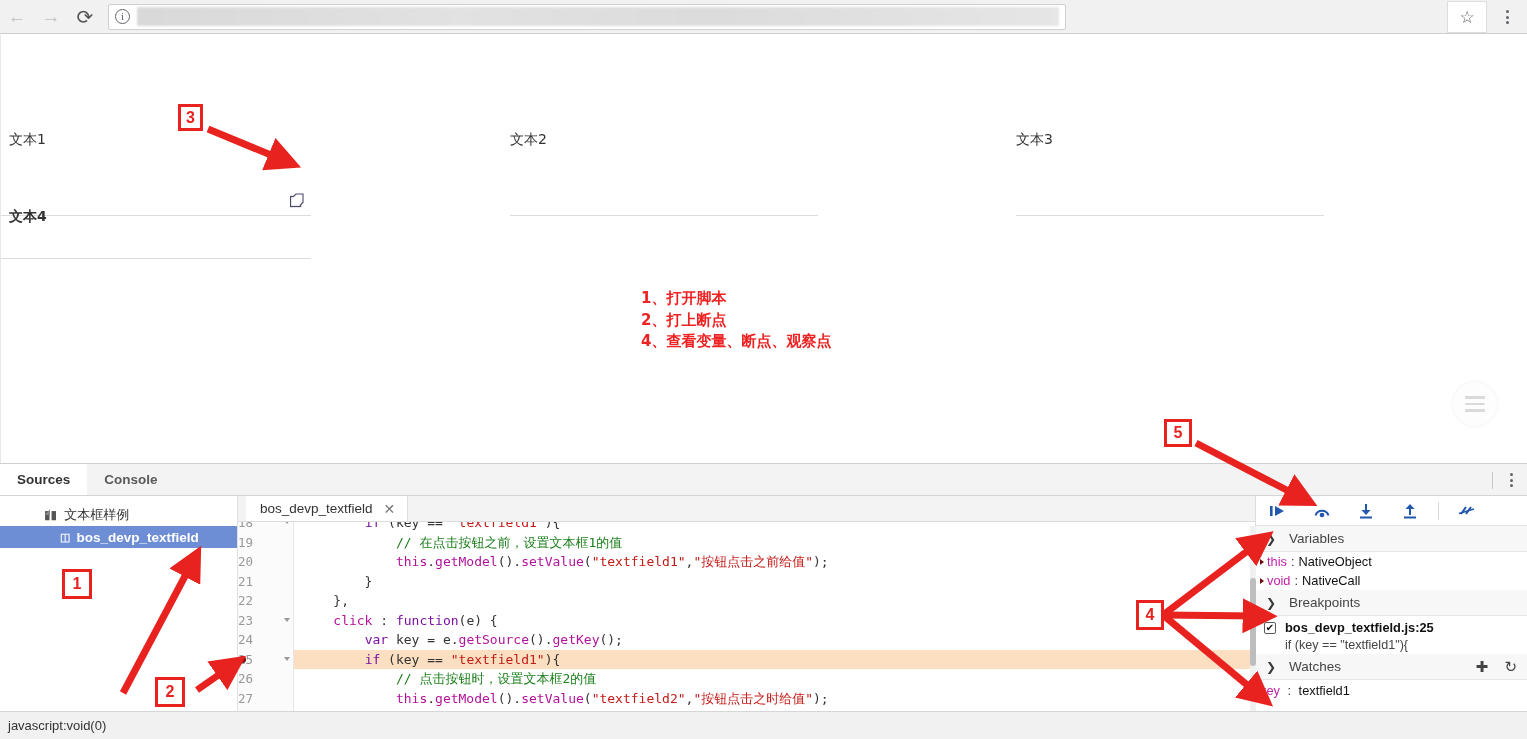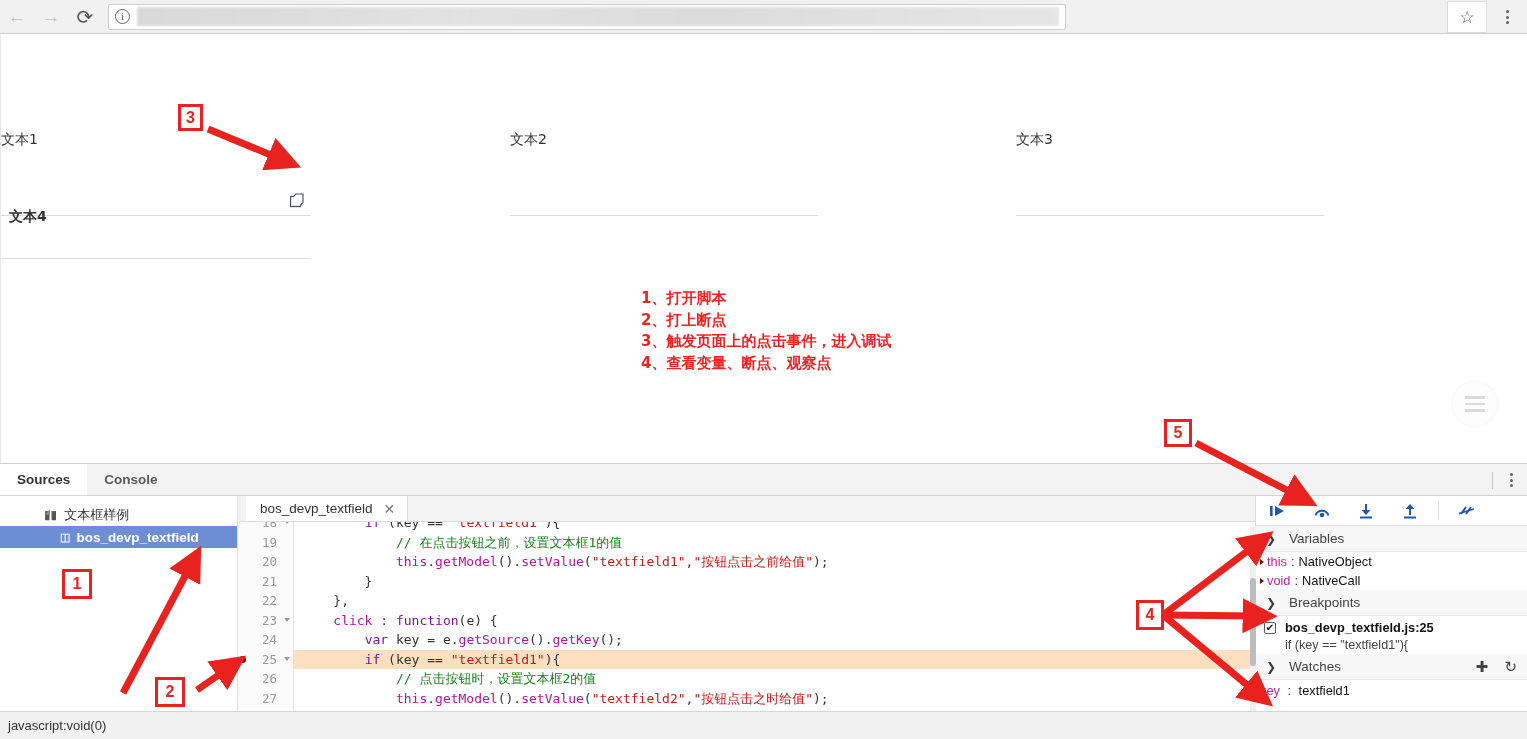--- a/index.html
+++ b/index.html
@@ -204,21 +204,21 @@
   #code-area { flex:1; display:flex; overflow:hidden; position:relative; }
   #gutter {
     width:56px; flex:0 0 56px;
     background:#fbfbfb;
     border-right:1px solid #e6e6e6;
     padding-top:0;
     position:relative;
   }
   .gln {
     height:19.5px; line-height:19.5px;
-    text-align:right; padding-right:16px;
+    padding-right:16px;
     font-size:12.5px; color:#999;
     font-family:"DejaVu Sans Mono", monospace;
     position:relative;
   }
   .gln .fold {
     position:absolute; right:3px; top:7px;
     width:0;height:0;
     border-left:3.4px solid transparent;
     border-right:3.4px solid transparent;
     border-top:4px solid #999;
@@ -349,21 +349,21 @@
           <i></i>
           <i></i>
           <i></i>
         </span>
     </div>
   </div>
 </div>
 
 <div id="page">
 
-  <div class="field" style="left:0; top:95px;">
+  <div class="field" style="left:8px; top:95px;">
     <div class="field-label">文本1</div>
   </div>
   <div class="field-underline" style="left:0px; top:180px; width:310px;"></div>
   <div id="picker-btn">
     <svg width="15" height="15" viewBox="0 0 15 15">
       <rect x="0.5" y="3.5" width="10" height="10" fill="#fff" stroke="#4a4a6a" stroke-width="1.3"></rect>
       <path d="M3.5 3.5 L6 1 L13 1 L13 9.5 L10.5 12" fill="#fff" stroke="#4a4a6a" stroke-width="1.1"></path>
     </svg>
   </div>
 
@@ -378,21 +378,20 @@
   <div class="field-underline" style="left:1015px; top:180px; width:308px;"></div>
 
   <div class="field" style="left:8px; top:172px;font-weight:bold;">
     <div class="field-label">文本4</div>
   </div>
   <div class="field-underline" style="left:0px; top:223px; width:310px;"></div>
 
   <div id="instructions">
     <div>1、打开脚本</div>
     <div>2、打上断点</div>
-    <div>3、触发页面上的点击事件，进入调试</div>
     <div>4、查看变量、断点、观察点</div>
   </div>
 
   <div id="page-fab">
     <i></i>
       <i></i>
       <i></i>
   </div>
 </div>
 

